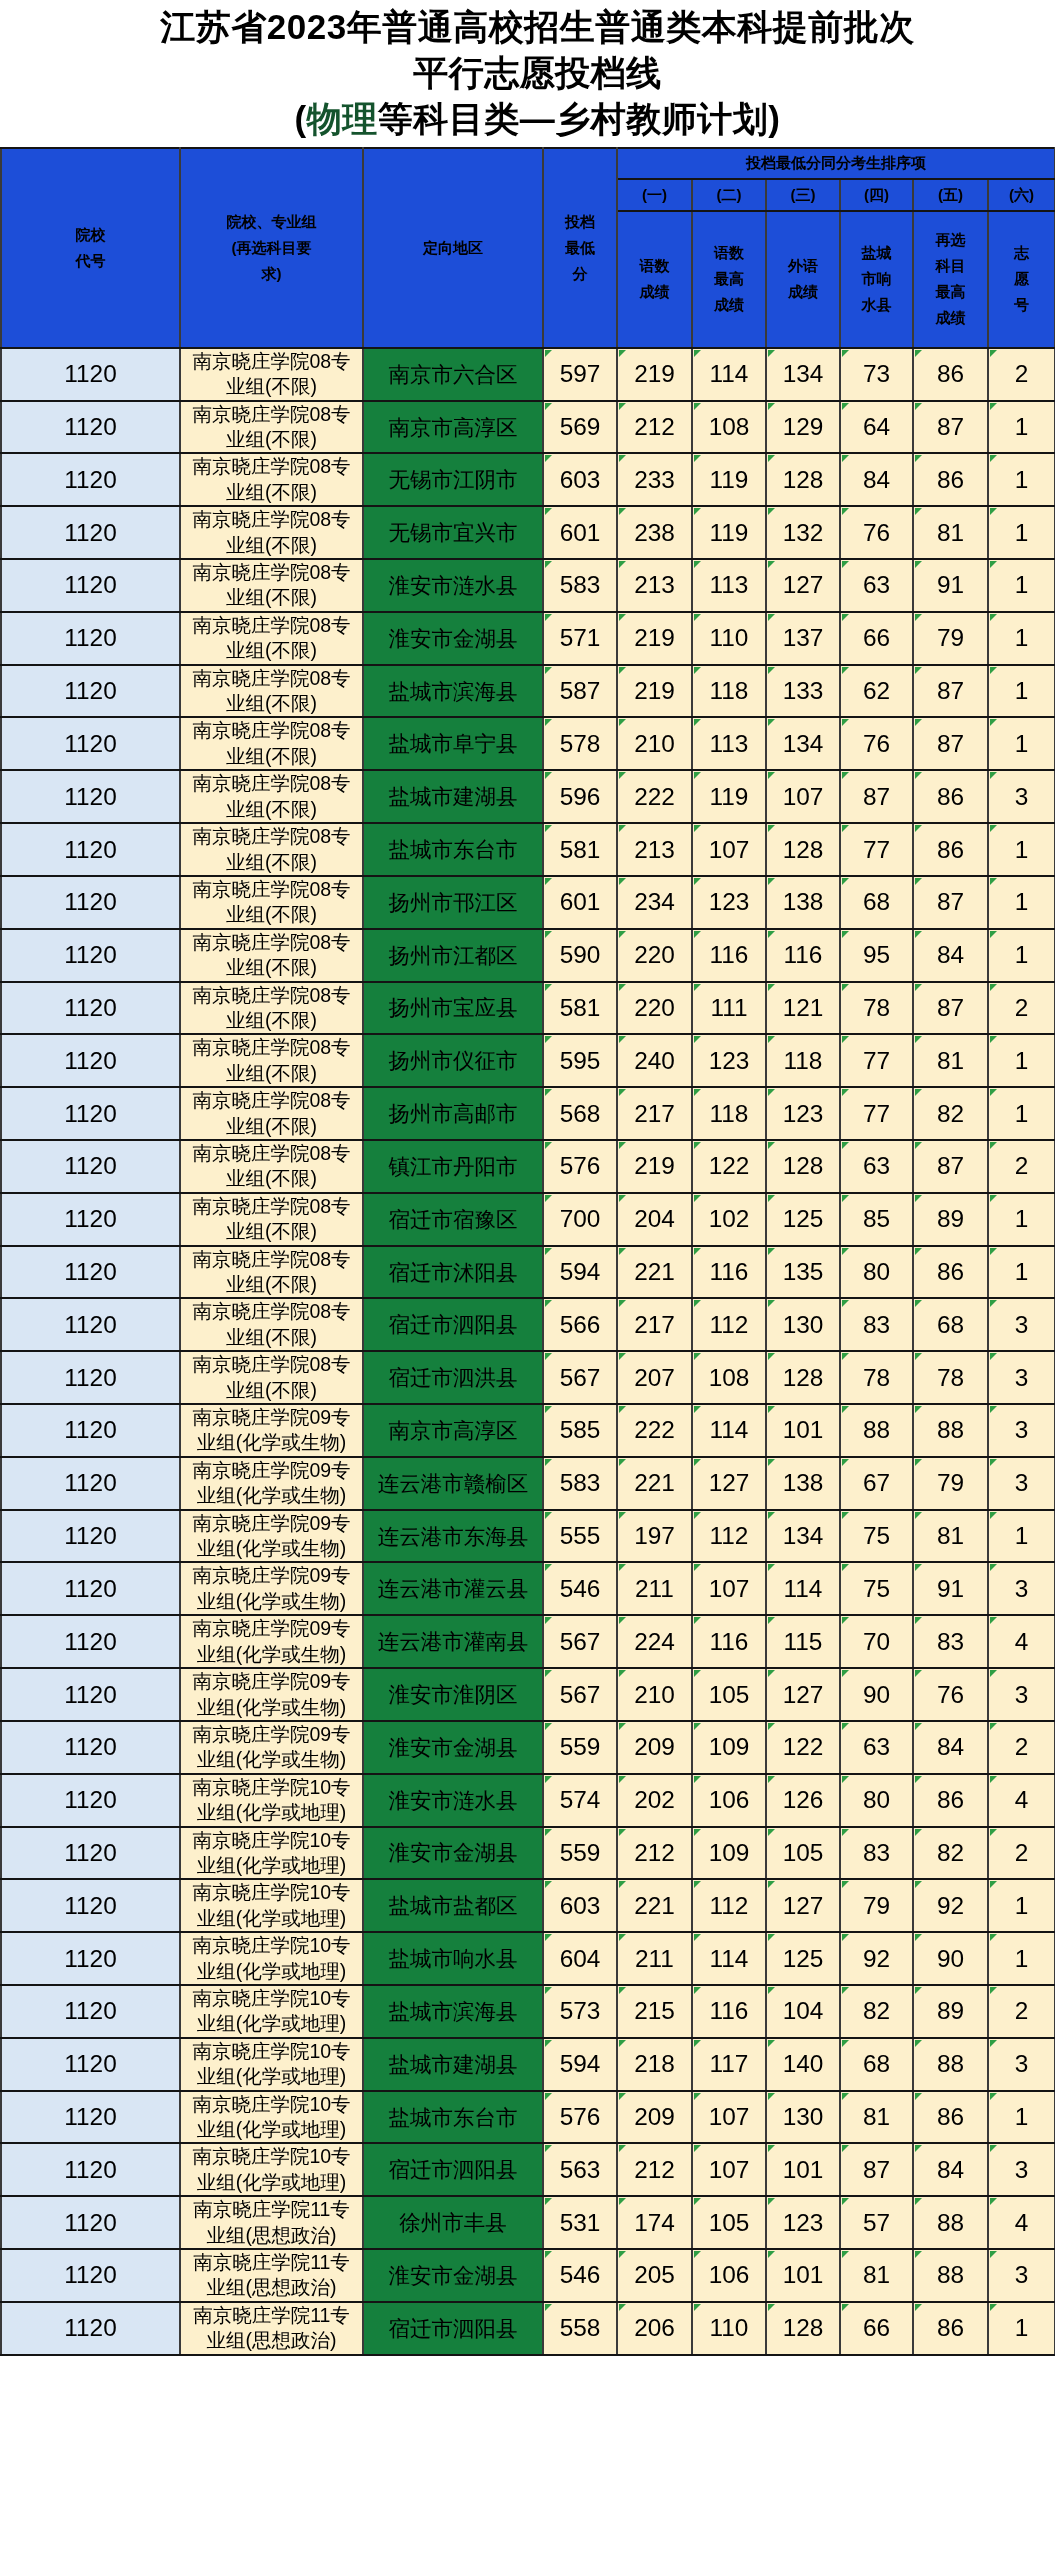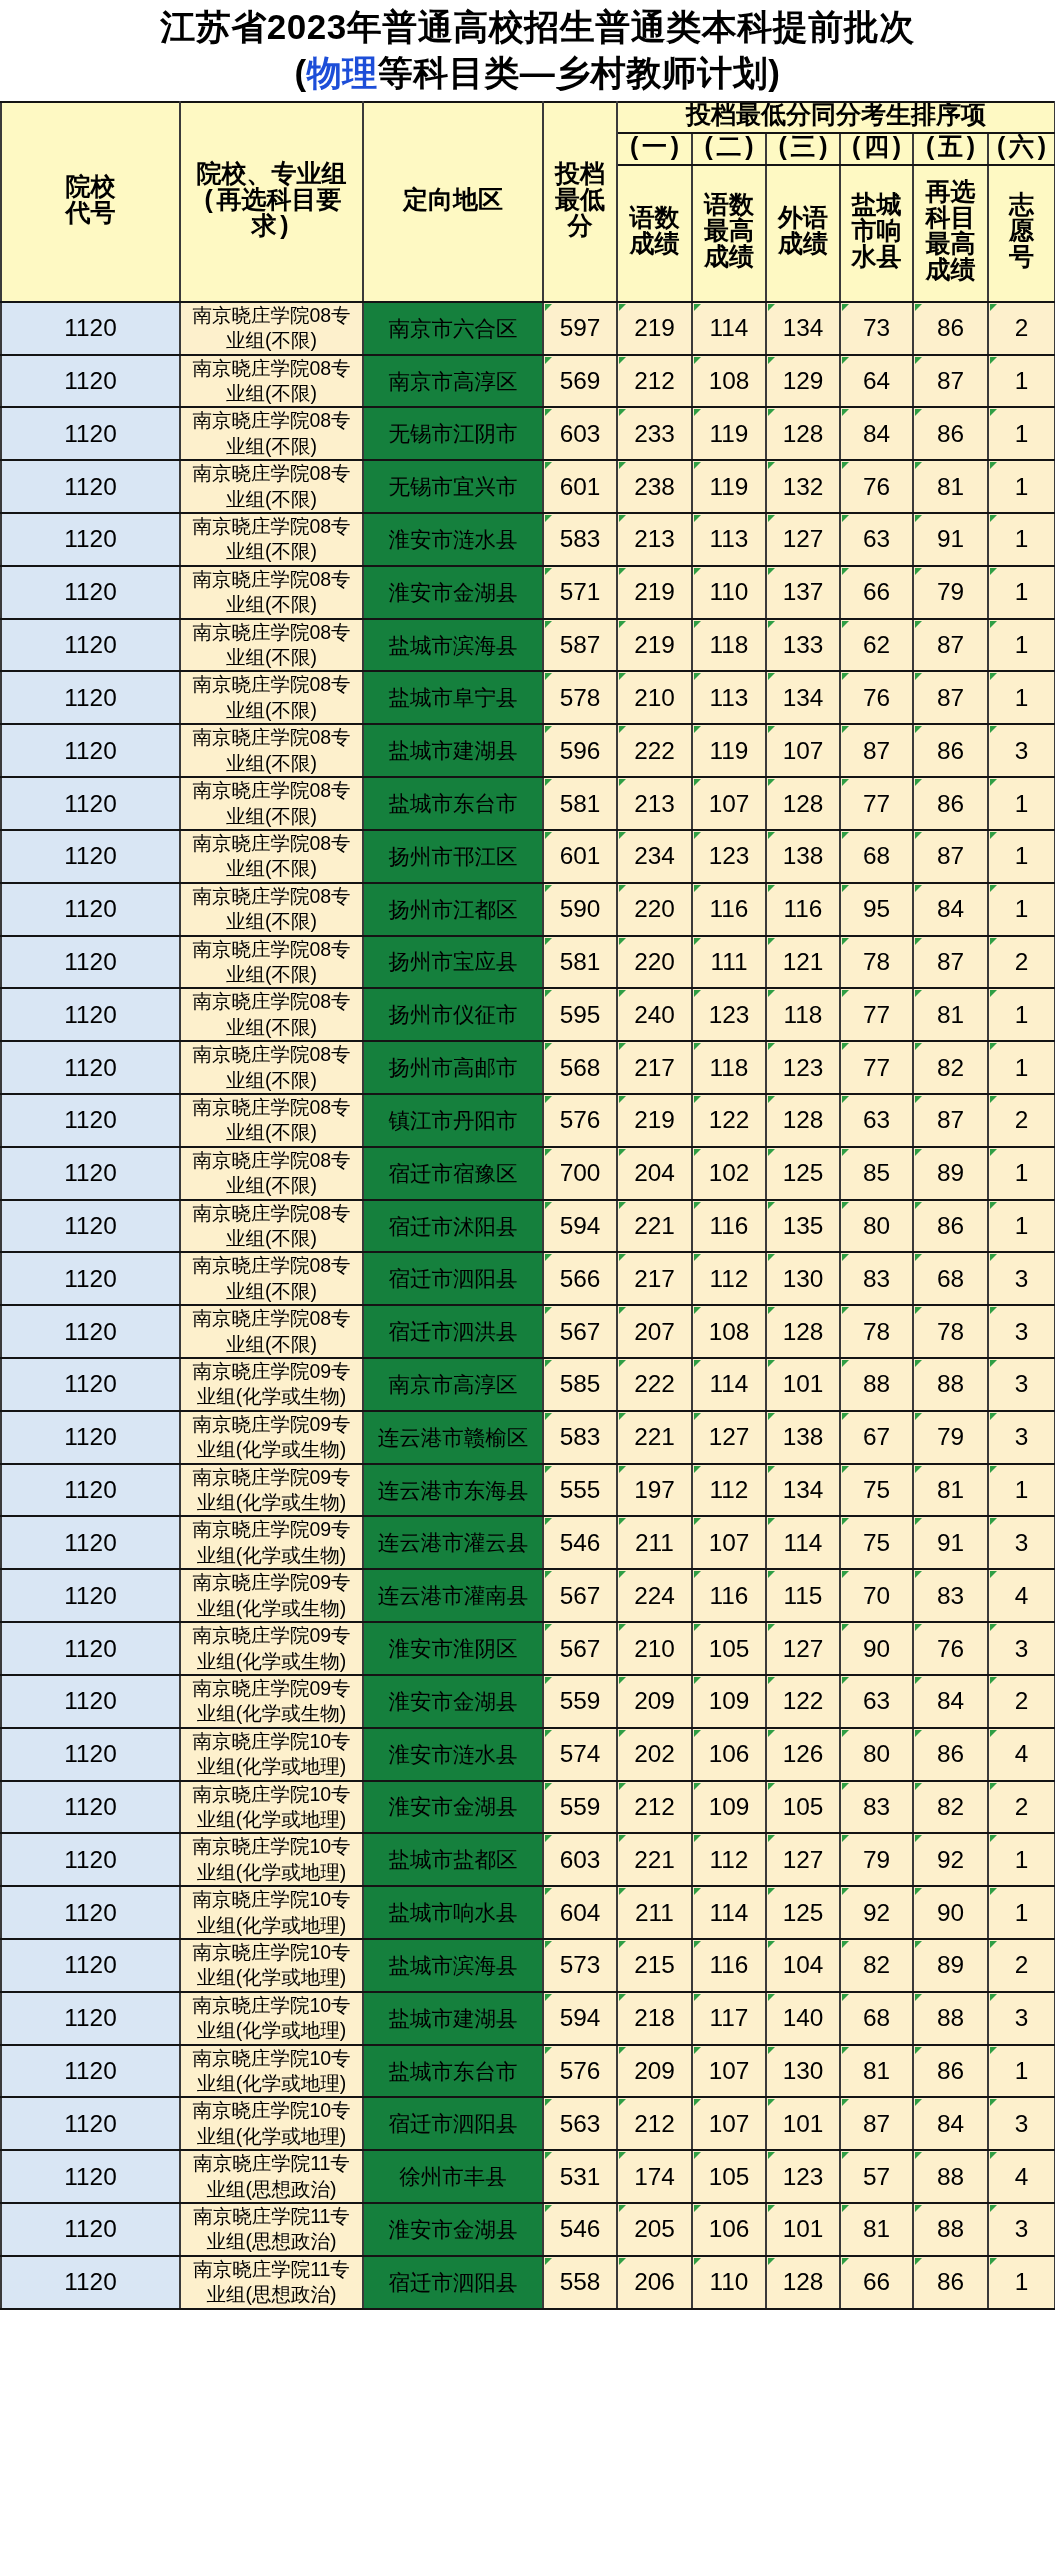--- a/index.html
+++ b/index.html
@@ -18,44 +18,43 @@
   .title-block {
     padding: 3.9px 0 4.9px 0;
     text-align: center;
     font-weight: 700;
     font-size: 35px;
     line-height: 46px;
     color: #000000;
     letter-spacing: 0.5px;
   }
   .title-line { white-space: nowrap; padding-left: 20px; }
-  .subject-red { color: #1d4ed8; }
+  .subject-red { color: #14532d; }
 
   
   table.score-table {
     border-collapse: collapse;
     table-layout: fixed;
     width: 1055px;
   }
   .score-table th, .score-table td {
     border: 2px solid #3a3a3a;
     border-bottom: 2.9px solid #141414;
     border-top: 2px solid #141414;
     padding: 0;
     text-align: center;
     vertical-align: middle;
     overflow: hidden;
   }
   
   .score-table thead th {
-    background: #fef9c3;
+    background: #1d4ed8;
     font-weight: 700;
-    font-size: 25px;
+    font-size: 15px;
     line-height: 26px;
-    font-family: Liberation Mono, monospace;
   }
   tr.h-row-a { height: 31px; }
   tr.h-row-b { height: 32px; }
   tr.h-row-c { height: 137px; }
   .sub-num { font-size: 21.5px; }
   .w2 { display: inline-block; width: 2.25em; }
   .w1 { display: inline-block; width: 1.2em; }
   .wgroup { display: inline-block; width: 6.3em; white-space: pre-wrap; }
   
   .score-table tbody tr { height: 49px; }
@@ -88,20 +87,21 @@
     border-right: 7.8px solid transparent;
   }
 </style>
 </head>
 <body>
 
 <div class="page">
 
   <div class="title-block">
     <div class="title-line">江苏省2023年普通高校招生普通类本科提前批次</div>
+    <div class="title-line">平行志愿投档线</div>
     <div class="title-line"><span>(</span><span class="subject-red">物理</span><span>等科目类—乡村教师计划)</span></div>
   </div>
 
   <table class="score-table">
     <colgroup>
       <col style="width:179px">
         <col style="width:183px">
         <col style="width:180px">
       <col style="width:74px">
         <col style="width:75px">

